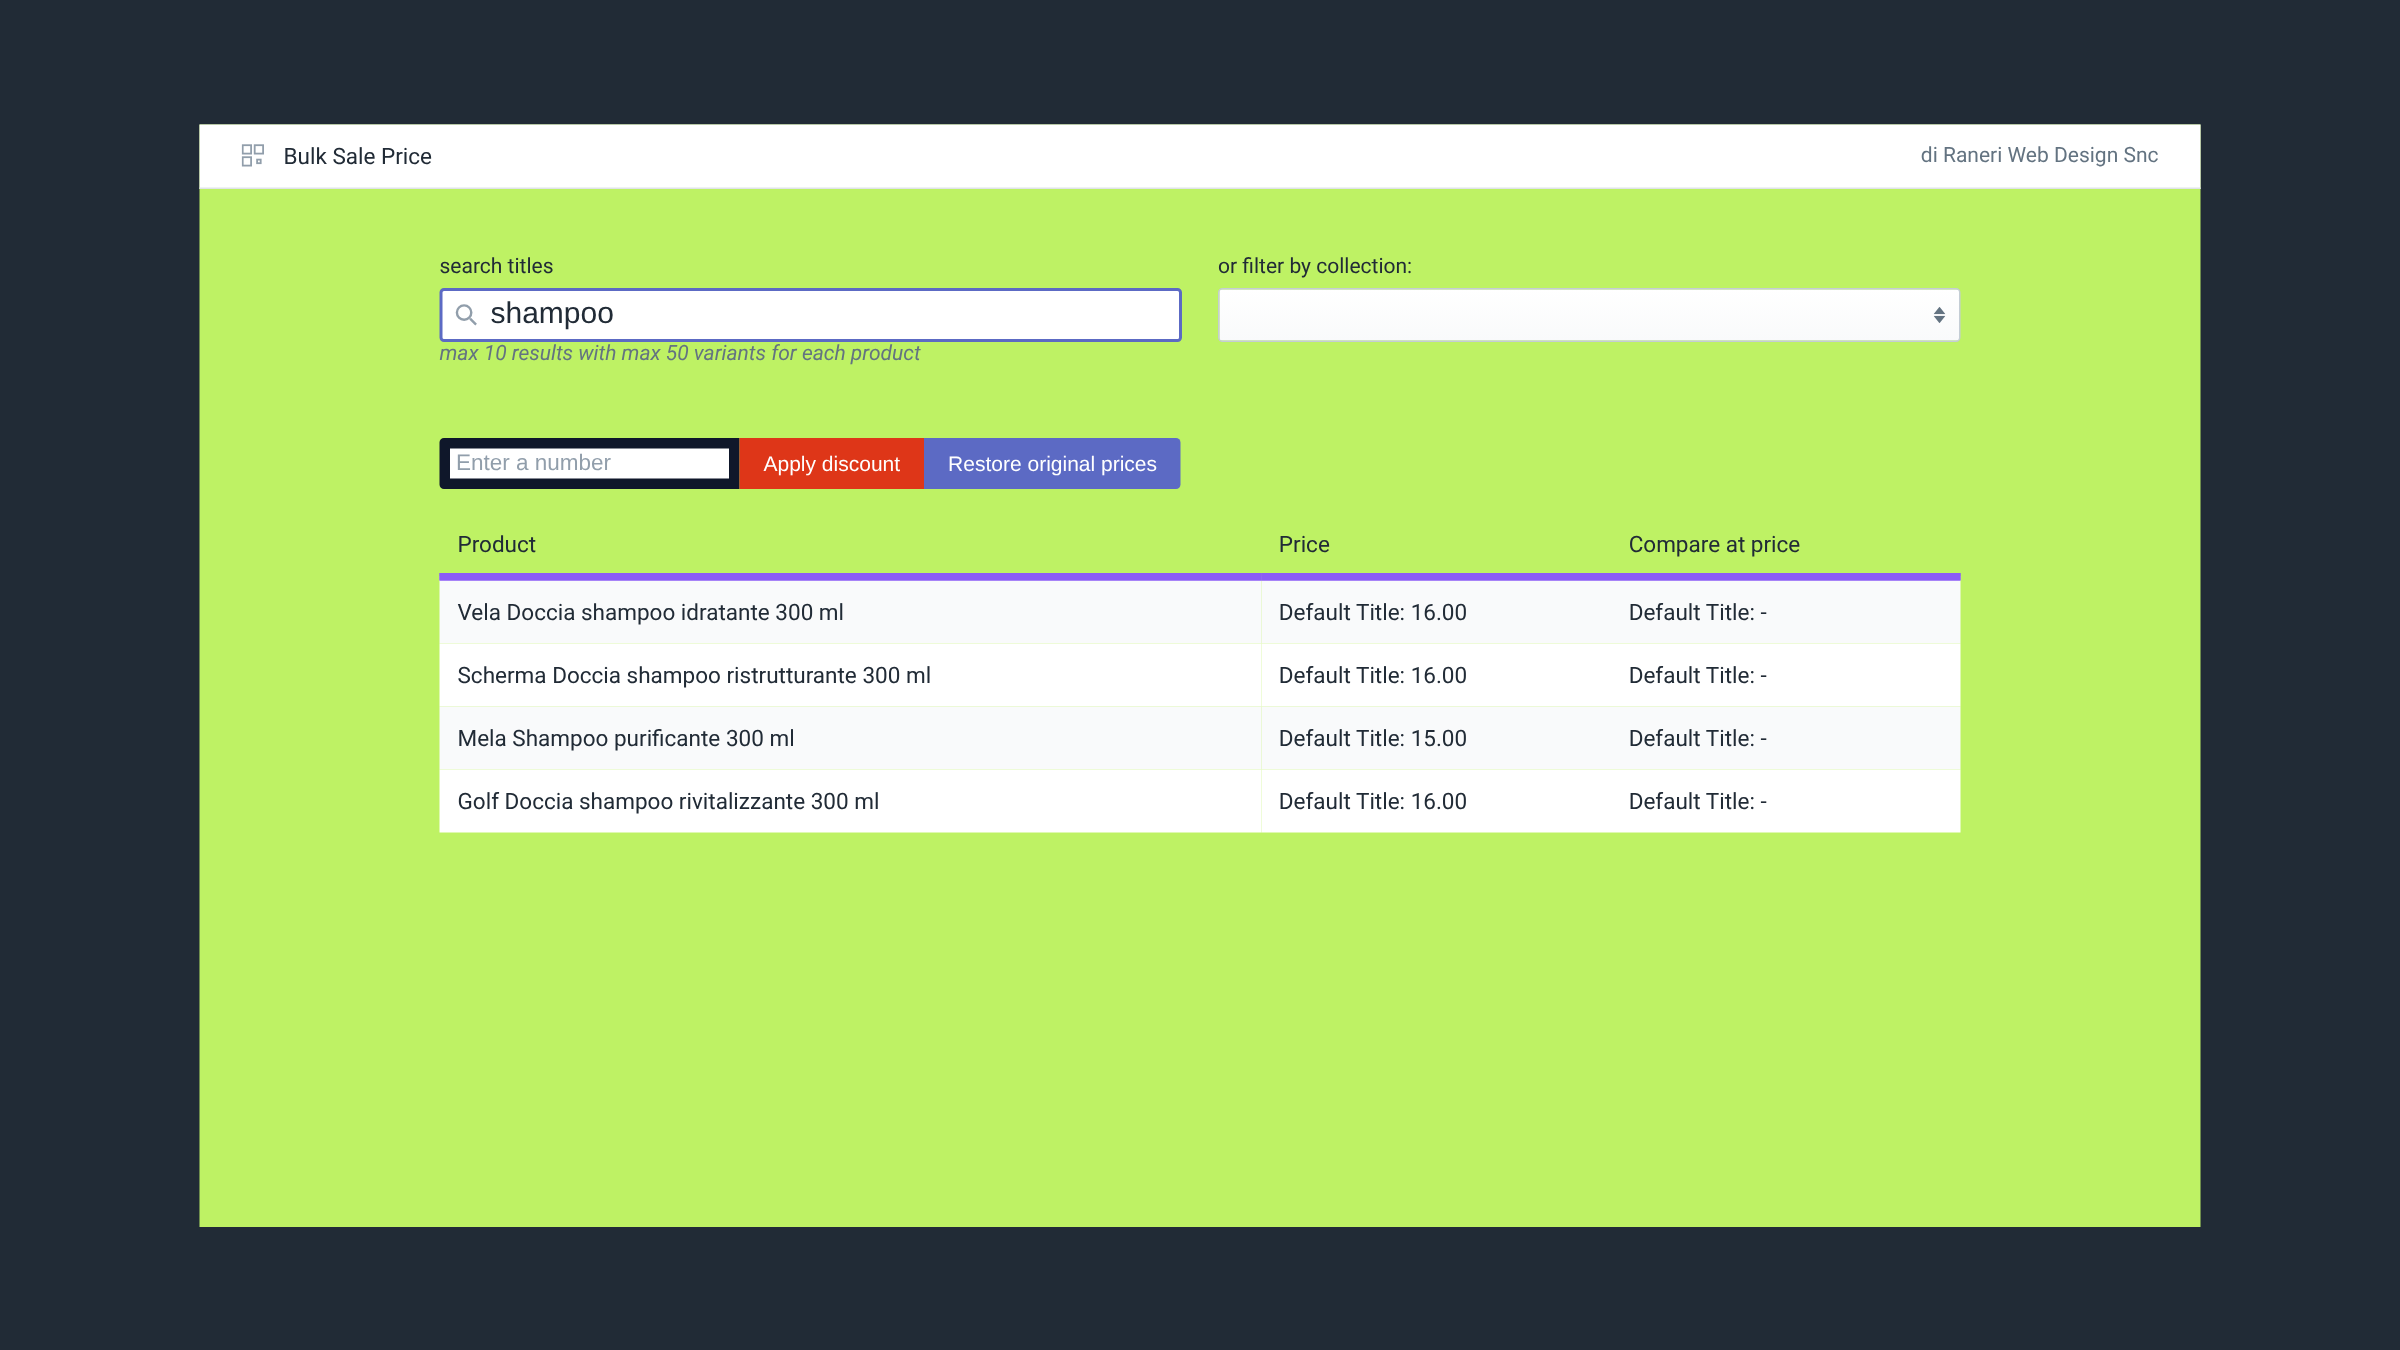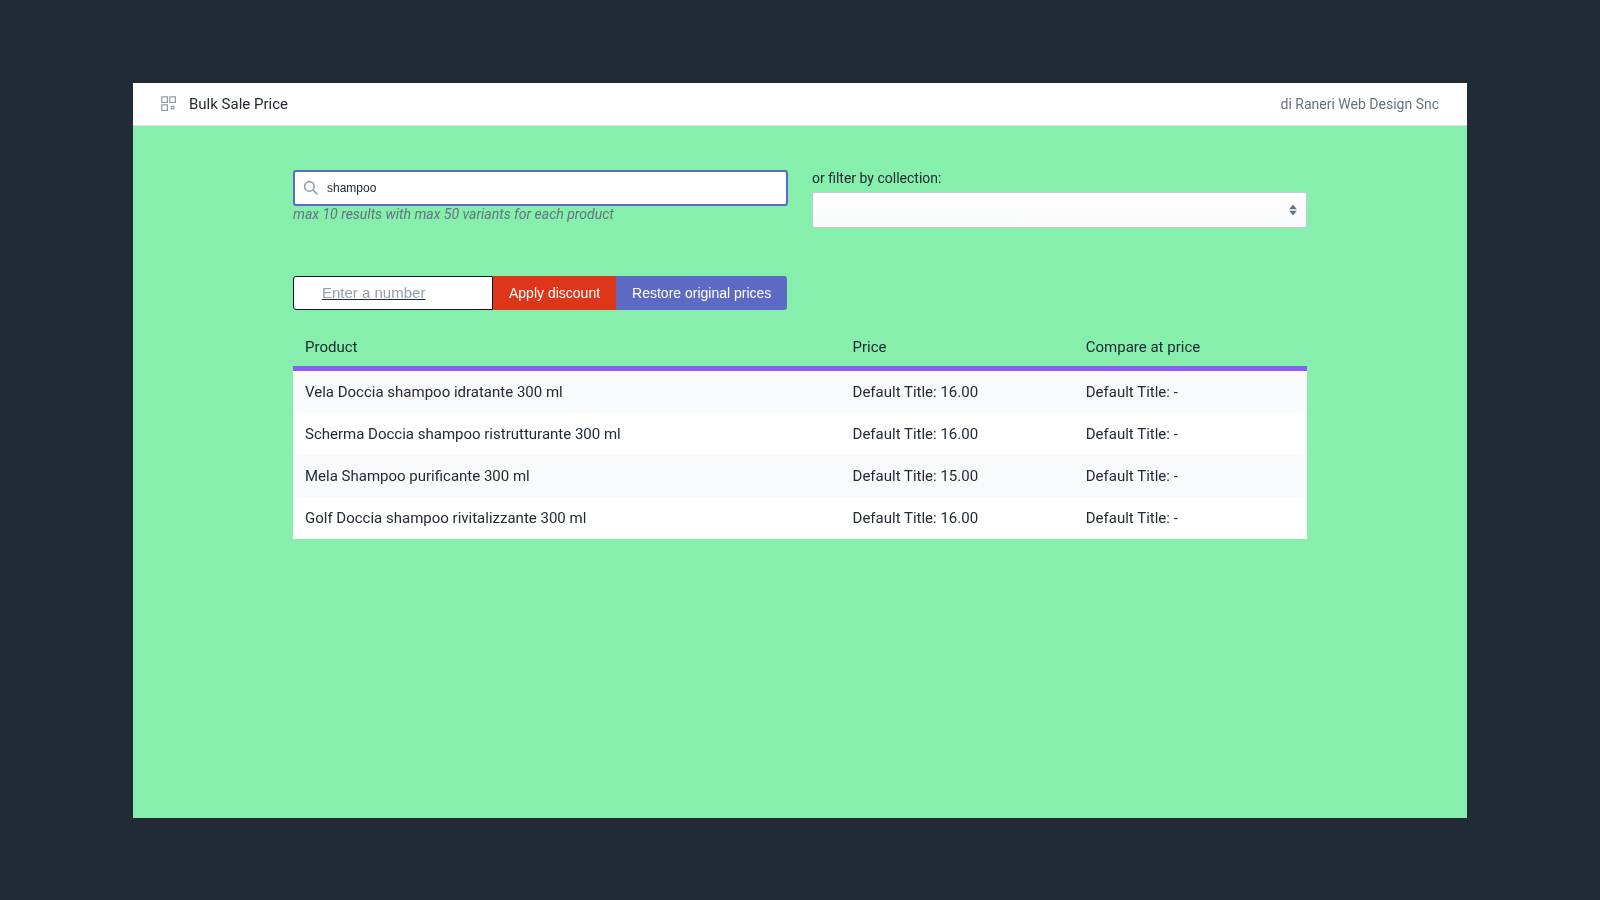--- a/index.html
+++ b/index.html
@@ -7,21 +7,21 @@
       background: #212b36;
       font-family: -apple-system, BlinkMacSystemFont, 'Segoe UI', Roboto, Helvetica, Arial, sans-serif;
       width: 1600px;
       height: 900px;
       overflow: hidden;
       display: flex;
       align-items: center;
       justify-content: center;
     }
     .app-window {
-      background: #86efac;
+      background: #bef264;
       width: 1334px;
       height: 735px;
       display: flex;
       flex-direction: column;
     }
     .title-bar {
       background: #ffffff;
       border-bottom: 1px solid #dfe3e8;
       padding: 12px 28px;
       display: flex;
@@ -73,21 +73,21 @@
       color: #919eab;
       display: flex;
       align-items: center;
     }
     .text-input {
       width: 100%;
       height: 36px;
       border: 2px solid #5c6ac4;
       border-radius: 3px;
       padding: 0 10px 0 32px;
-      font-size: 12px;
+      font-size: 20px;
       color: #212b36;
       outline: none;
       background: #fff;
     }
     .helper-text {
       color: #637381;
       font-size: 14px;
       margin-top: 0;
       font-style: italic;
     }
@@ -121,28 +121,27 @@
       font-size: 14px;
       margin-bottom: 6px;
     }
     .discount-row {
       display: flex;
       margin-bottom: 18px;
     }
     .number-input {
       width: 200px;
       height: 34px;
-      border: 1px solid #0f172a;
+      border: 7px solid #0f172a;
       border-radius: 3px 0 0 3px;
-      padding: 0 28px;
+      padding: 0 4px;
       font-size: 15px;
       color: #212b36;
       background: #fff;
       outline: none;
-      text-decoration: underline;
     }
     .number-input::placeholder { color: #919eab; }
     .btn {
       height: 34px;
       border: none;
       padding: 0 16px;
       font-size: 14px;
       color: #fff;
       cursor: pointer;
     }
@@ -196,20 +195,21 @@
       <span class="title-bar-title">Bulk Sale Price</span>
     </div>
     <div class="title-bar-right">di Raneri Web Design Snc</div>
   </div>
 
   <div class="content">
 
     <div class="filter-row">
 
       <div class="filter-col">
+        <div class="filter-label">search titles</div>
         <div class="input-wrap">
           <span class="search-icon-wrap">
             <svg width="16" height="16" viewBox="0 0 20 20" fill="none" stroke="currentColor" stroke-width="2">
               <circle cx="8" cy="8" r="6"></circle>
               <line x1="13" y1="13" x2="18" y2="18"></line>
             </svg>
           </span>
           <input class="text-input" type="text" value="shampoo" style="">
         </div>
         <div class="helper-text">max 10 results with max 50 variants for each product</div>

